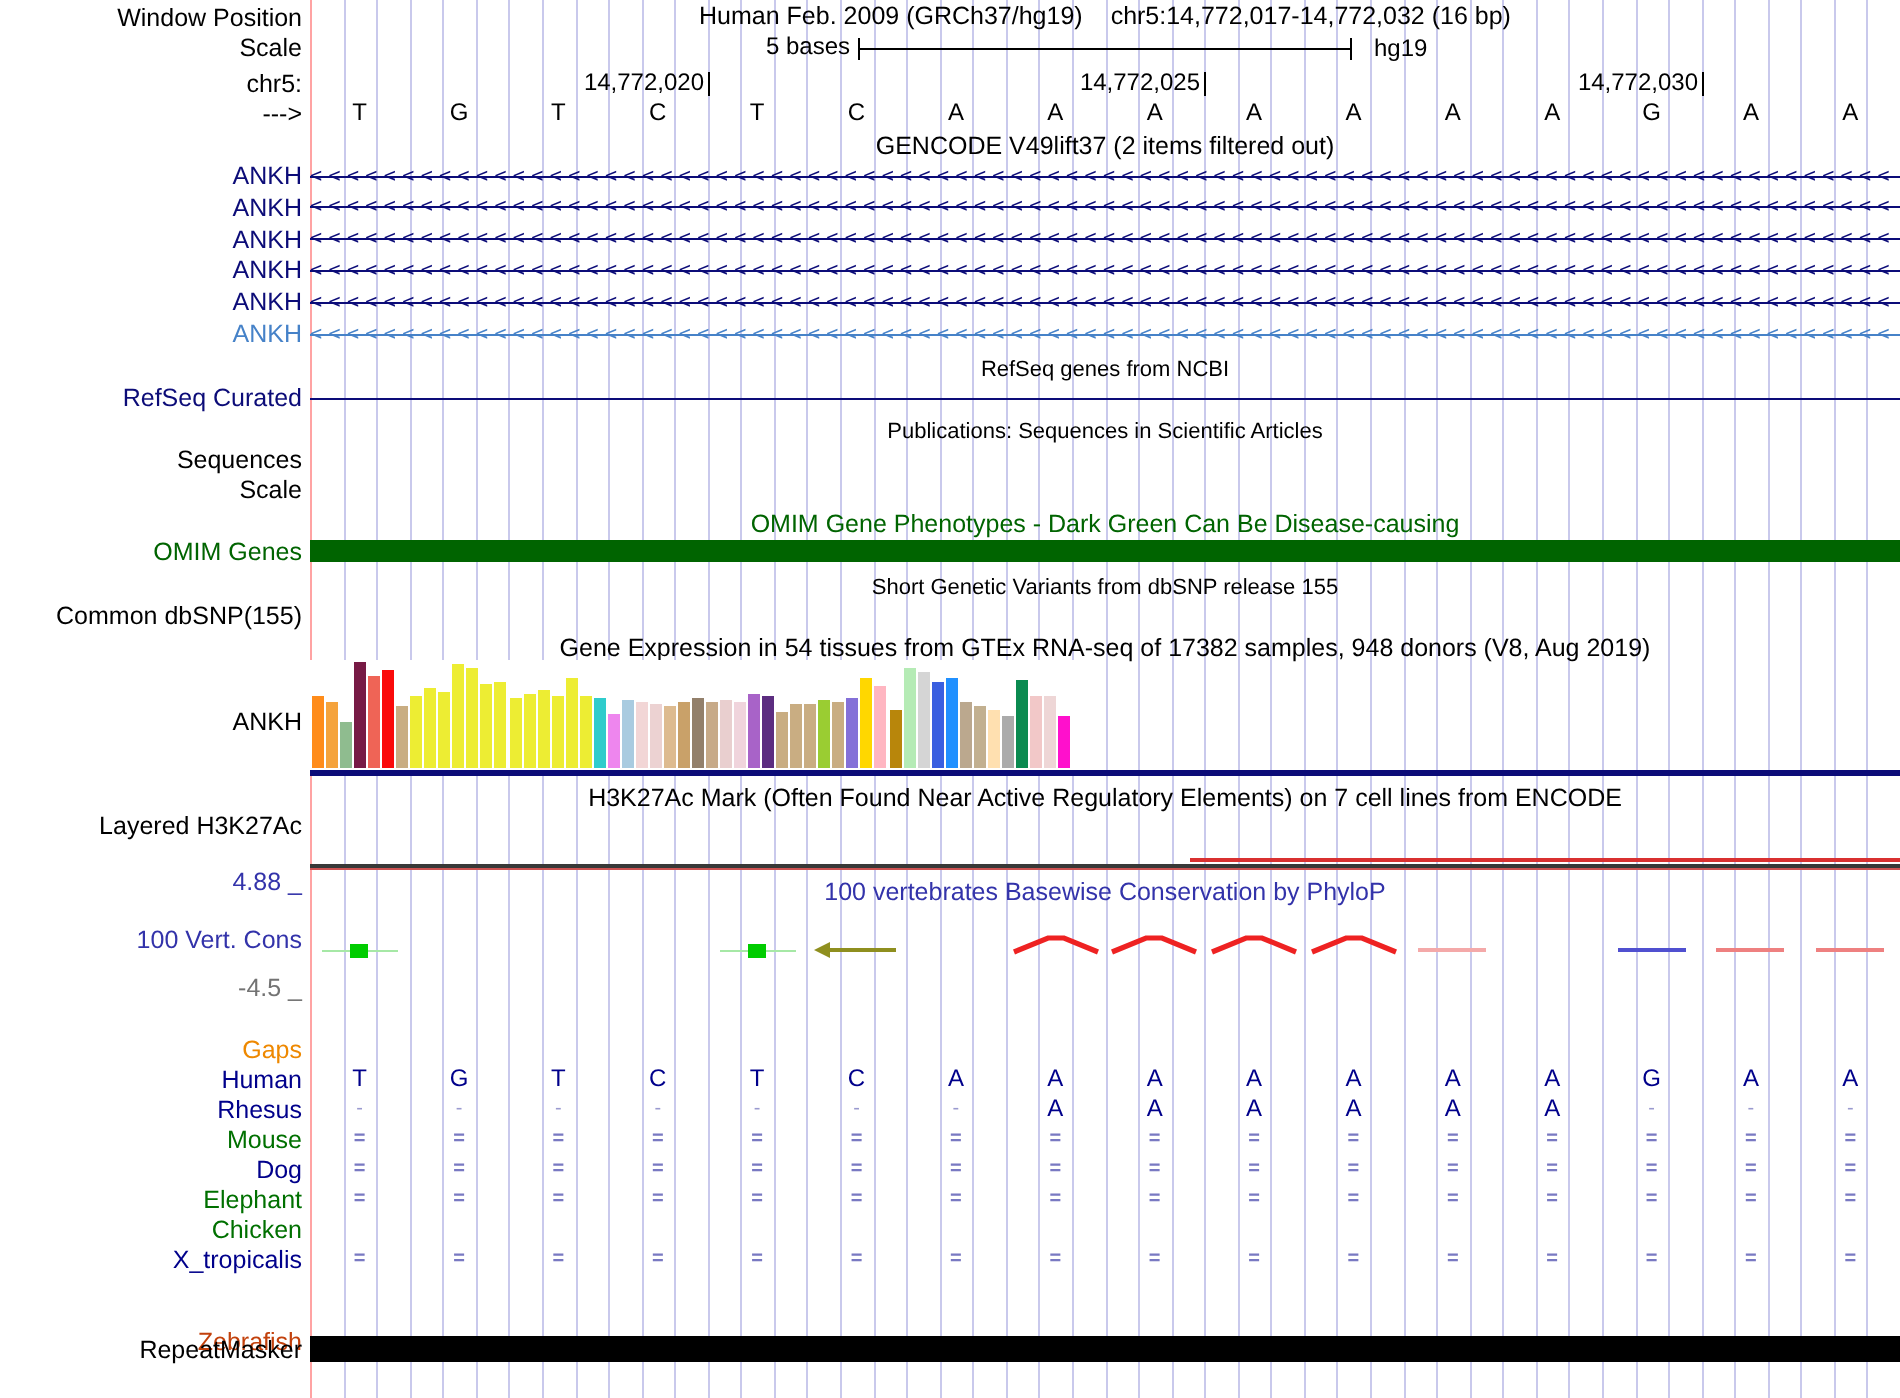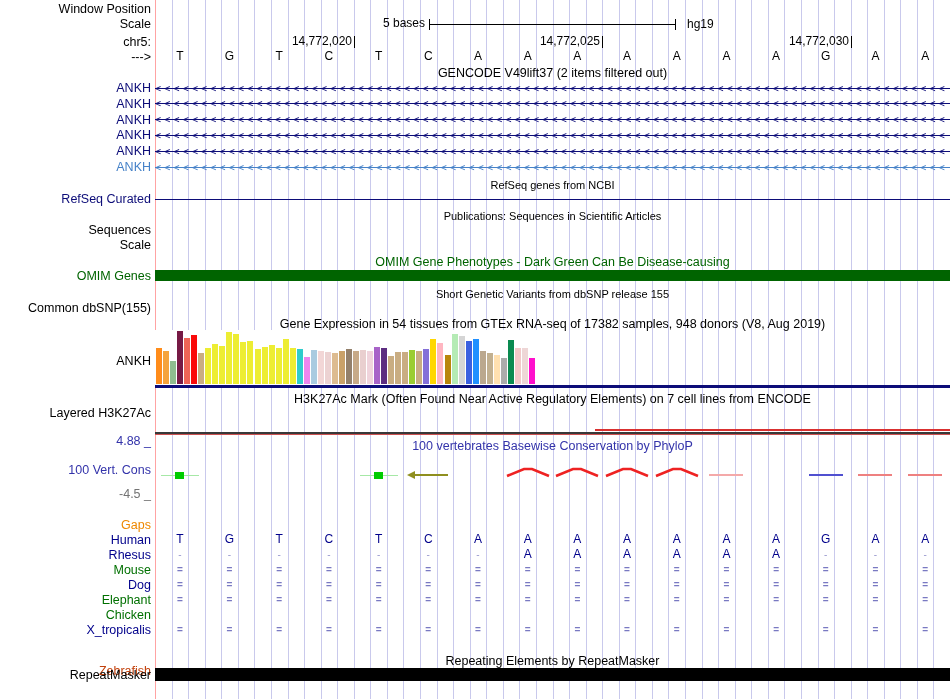--- a/index.html
+++ b/index.html
@@ -74,20 +74,23 @@
       <div class="guide" style="left: 850.625px;"></div>
       <div class="guide" style="left: 867.188px;"></div>
       <div class="guide" style="left: 883.75px;"></div>
       <div class="guide" style="left: 900.312px;"></div>
       <div class="guide" style="left: 916.875px;"></div>
       <div class="guide" style="left: 933.438px;"></div>
     </div>
   <div class="pink-line"></div>
 
   <div class="llabel" style="top:2px">Window Position</div>
+  <div class="header-line">
+    <span>Human Feb. 2009 (GRCh37/hg19)</span><span>chr5:14,772,017-14,772,032 (16 bp)</span>
+  </div>
 
   <div class="llabel" style="top:17px">Scale</div>
   <div class="ruler-num" style="left:325px;top:17px">5 bases</div>
   <div class="hline" style="left:429px;top:24px;width:247px;height:1px;background:#000"></div>
   <div class="scale-tick" style="left:429px;top:19px;height:11px"></div>
   <div class="scale-tick" style="left:675px;top:19px;height:11px"></div>
   <div class="hline" style="left:687px;top:17px;font-size:12px">hg19</div>
 
   <div class="llabel" style="top:35px">chr5:</div>
   <div id="ruler">
@@ -347,17 +350,16 @@
       <div class="cell mz-eq" style="left: 602.031px; top: 623px;">=</div>
       <div class="cell mz-eq" style="left: 651.719px; top: 623px;">=</div>
       <div class="cell mz-eq" style="left: 701.406px; top: 623px;">=</div>
       <div class="cell mz-eq" style="left: 751.094px; top: 623px;">=</div>
       <div class="cell mz-eq" style="left: 800.781px; top: 623px;">=</div>
       <div class="cell mz-eq" style="left: 850.469px; top: 623px;">=</div>
       <div class="cell mz-eq" style="left: 900.156px; top: 623px;">=</div>
       <div class="llabel" style="top: 664px; color: #c2410c;">Zebrafish</div>
     </div>
 
-  <div class="title" style="top:654px">Repeating Elements by RepeatMasker</div>
   <div class="llabel" style="top:668px">RepeatMasker</div>
   <div class="hline" style="left:155px;top:667.5px;width:795px;height:13.5px;background:#000"></div>
 
 </div>
 
 </body></html>

